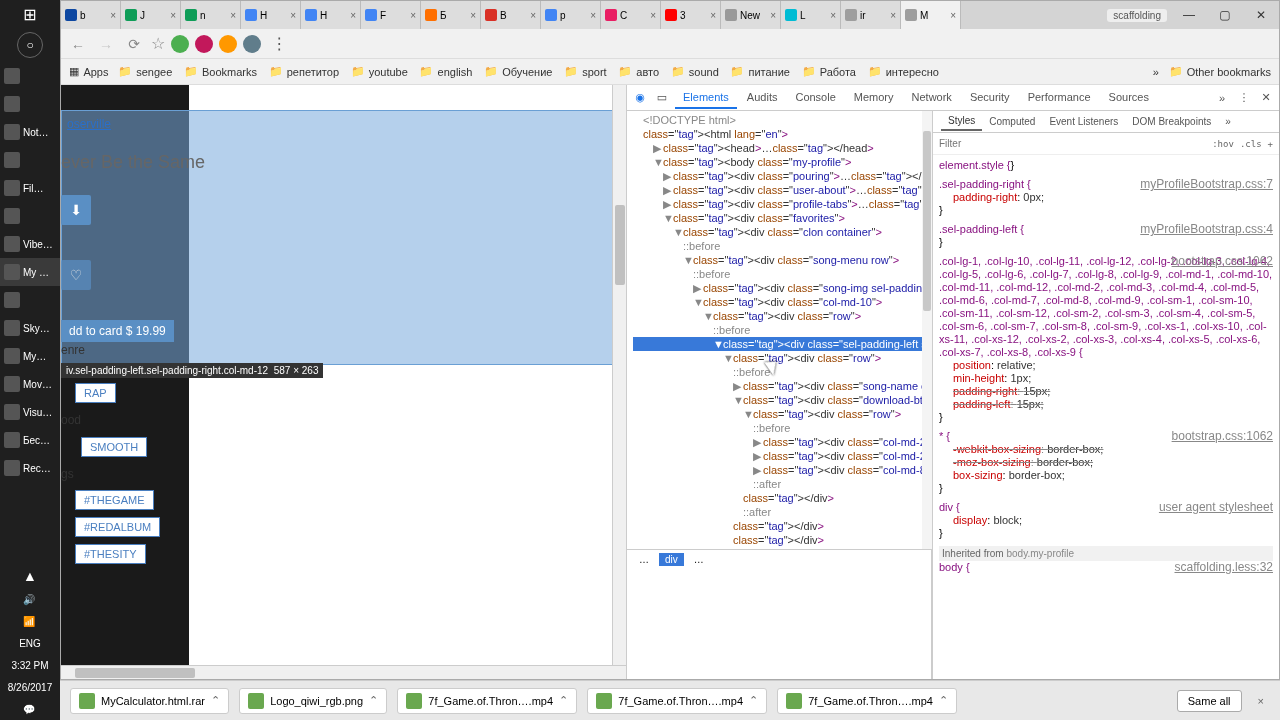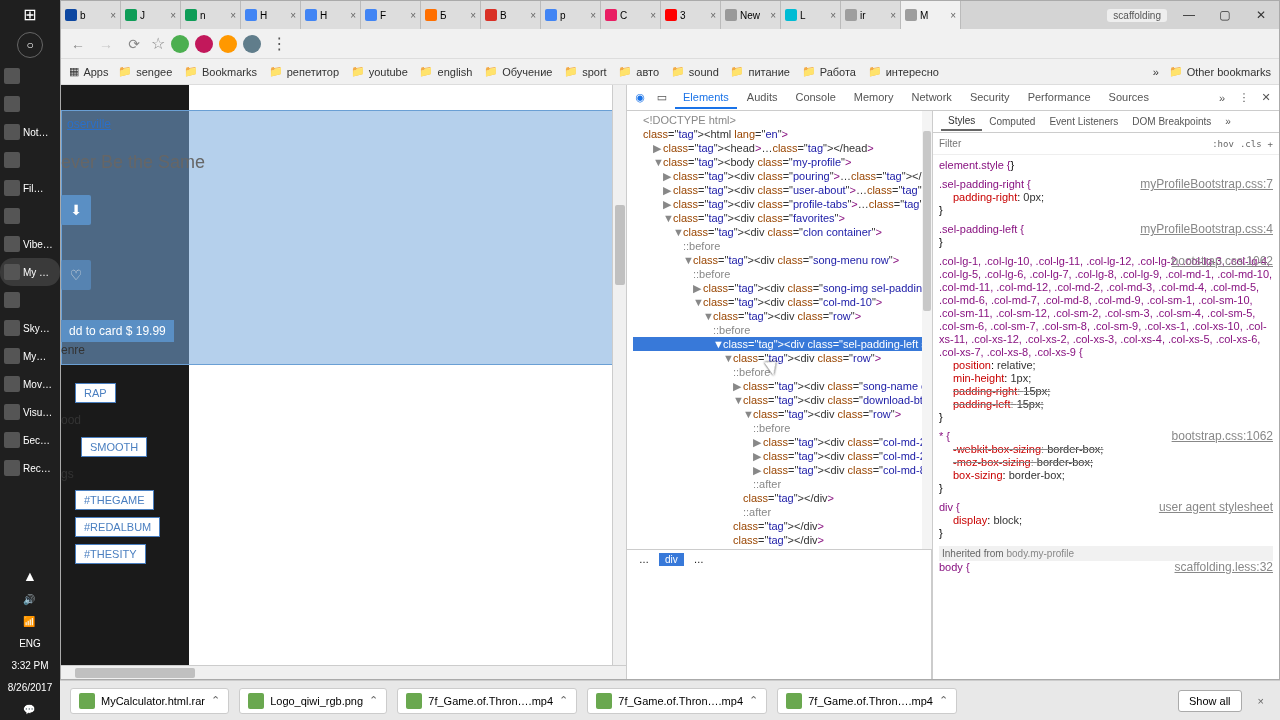--- a/index.html
+++ b/index.html
@@ -4,21 +4,21 @@
 <style>
 * { margin: 0; padding: 0; box-sizing: border-box; font-family: "Segoe UI", Arial, sans-serif; }
 body { width: 1280px; height: 720px; overflow: hidden; background: #fff; position: relative; }
 
 
 .win-taskbar { position: absolute; left: 0; top: 0; width: 60px; height: 720px; background: #1f1f1f; display: flex; flex-direction: column; }
 .win-start { width: 60px; height: 28px; display: flex; align-items: center; justify-content: center; color: #fff; font-size: 16px; }
 .win-search { width: 60px; height: 28px; display: flex; align-items: center; justify-content: center; color: #fff; border: 1px solid #666; border-radius: 50%; width: 26px; height: 26px; margin: 4px auto; font-size: 12px; }
 .win-task { width: 60px; height: 28px; display: flex; align-items: center; padding-left: 4px; color: #fff; font-size: 10px; gap: 3px; }
 .win-task .ico { width: 16px; height: 16px; background: #555; display: inline-block; border-radius: 2px; }
-.win-task.active { background: #3a3a3a; border-radius: 13px; }
+.win-task.active { background: #3a3a3a; }
 .win-sys { margin-top: auto; }
 .win-sys-item { width: 60px; height: 22px; display: flex; align-items: center; justify-content: center; color: #fff; font-size: 10px; }
 .win-arrow { color: #fff; font-size: 14px; text-align: center; padding: 4px; }
 
 
 .chrome { position: absolute; left: 60px; top: 0; right: 0; height: 680px; background: #fff; display: flex; flex-direction: column; border: 1px solid #aaa; }
 .chrome-topbar { height: 28px; background: #d4d4d4; display: flex; align-items: stretch; }
 .chrome-tab { min-width: 60px; max-width: 64px; border-right: 1px solid #bbb; display: flex; align-items: center; padding: 0 4px; font-size: 10px; gap: 3px; background: #ddd; overflow: hidden; white-space: nowrap; }
 .chrome-tab.active { background: #f1f1f1; }
 .chrome-tab .fav { width: 12px; height: 12px; display: inline-block; background: #4285f4; border-radius: 2px; flex-shrink: 0; }
@@ -336,20 +336,23 @@
 
   <div class="chrome-body">
     <div class="page-viewport">
       <div class="page-dark"></div>
       <div class="page-highlight"></div>
       <a class="page-link">oserville</a>
       <div class="page-heading">ever Be the Same</div>
       <div class="page-iconbox" style="left:0;top:110px">⬇</div>
       <div class="page-iconbox" style="left:0;top:175px;opacity:.7">♡</div>
       <div class="page-addcart">dd to card $ 19.99</div>
+      <div class="page-dims-tooltip">
+        <span>iv.sel-padding-left.sel-padding-right.col-md-12</span> &nbsp;<span class="sz">587 × 263</span>
+      </div>
       <span class="page-label" style="left:0;top:258px">enre</span>
       <span class="page-tag" style="left:14px;top:298px">RAP</span>
       <span class="page-label" style="left:0;top:328px">ood</span>
       <span class="page-tag" style="left:20px;top:352px">SMOOTH</span>
       <span class="page-label" style="left:0;top:382px">gs</span>
       <span class="page-tag" style="left:14px;top:405px">#THEGAME</span>
       <span class="page-tag" style="left:14px;top:432px">#REDALBUM</span>
       <span class="page-tag" style="left:14px;top:459px">#THESITY</span>
       <div class="page-dark2" style="bottom:14px"></div>
       <div class="page-scroll-v">
@@ -471,17 +474,17 @@
     <div class="dl-item">
       <span class="ico"></span>
       <span>7f_Game.of.Thron….mp4</span>
       <span class="chev">⌃</span>
     </div>
     <div class="dl-item">
       <span class="ico"></span>
       <span>7f_Game.of.Thron….mp4</span>
       <span class="chev">⌃</span>
     </div>
-    <div class="showall">Show all</div>
+    <div class="showall">Same all</div>
     <div style="color: rgb(102, 102, 102); padding: 0px 6px;">×</div>
   </div>
 
 <div class="cursor-arrow"></div>
 
 </body></html>

